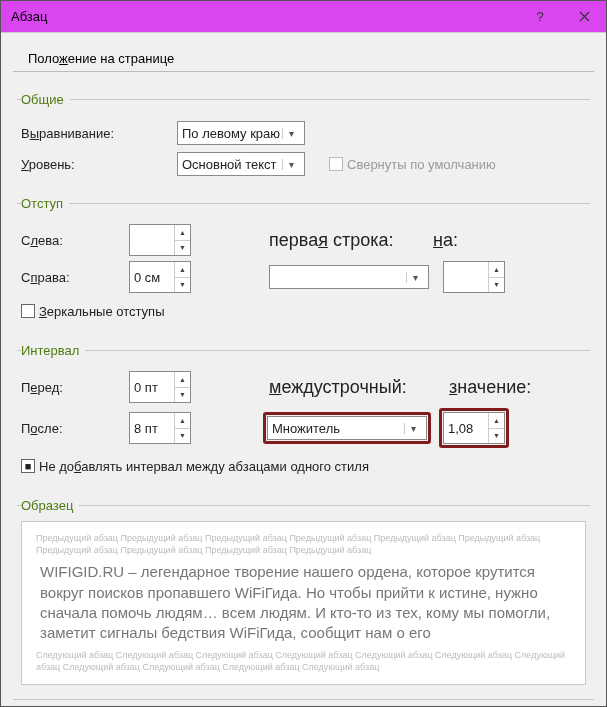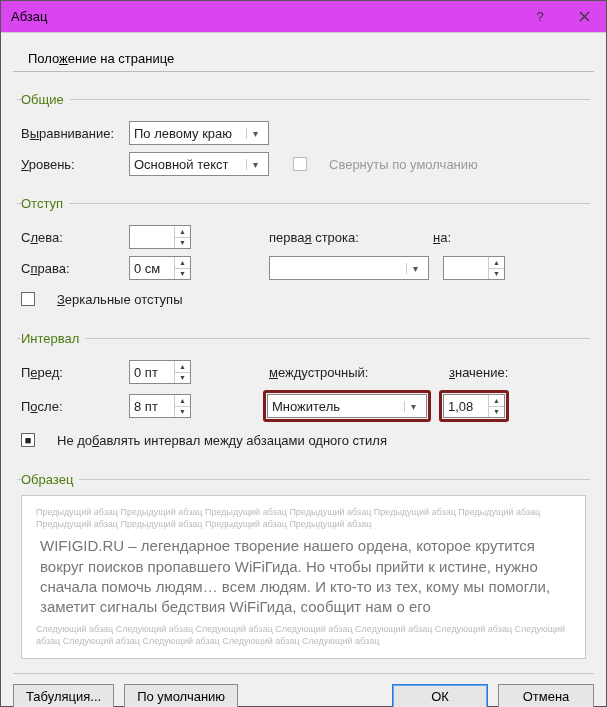--- a/index.html
+++ b/index.html
@@ -15,39 +15,39 @@
   .panel { flex: 1; padding: 10px 4px 4px 4px; font-size: 13px; color: #222; }
   fieldset.group { border: none; border-top: 1px solid #c8c8c8; margin: 10px 0 6px 0; padding: 8px 4px 4px 4px; }
   fieldset.group > legend { padding: 0 6px 0 0; font-size: 13px; color: #4d7c0f; }
   .row { display: flex; align-items: center; margin: 5px 0; min-height: 26px; }
   .lbl { width: 108px; }
   .u { text-decoration: underline; }
   .combo, .txt { height: 24px; border: 1px solid #8a8a8a; background: #fff; font-size: 13px; padding: 0 4px; }
   .combo { display: inline-flex; align-items: center; }
   .combo .val { flex: 1; }
   .combo .dd { width: 18px; text-align: center; border-left: 1px solid #ccc; color: #555; font-size: 10px; }
-  .spin { display: inline-flex; align-items: stretch; height: 24px; border: 1px solid #8a8a8a; background: #fff; }
+  .spin { display: inline-flex; align-items: stretch; height: 32px; border: 1px solid #8a8a8a; background: #fff; }
   .spin .sv { width: 44px; padding: 0 4px; font-size: 13px; display: flex; align-items: center; }
   .spin .btns { width: 16px; display: flex; flex-direction: column; border-left: 1px solid #ccc; }
   .spin .btns div { flex: 1; font-size: 7px; display: flex; align-items: center; justify-content: center; color: #444; border-bottom: 1px solid #ccc; }
   .spin .btns div:last-child { border-bottom: none; }
-  .chk { display: inline-flex; align-items: center; gap: 22px; }
+  .chk { display: inline-flex; align-items: center; gap: 4px; }
   .chk .box { width: 14px; height: 14px; border: 1px solid #666; background: #fff; display: flex; align-items: center; justify-content: center; font-size: 11px; }
   .gap { width: 24px; }
   .preview { border: 1px solid #c8c8c8; background: #fff; padding: 10px 14px; font-size: 9px; color: #bbb; line-height: 1.35; }
   .preview .body { color: #777; font-size: 15px; margin: 6px 4px; }
   .footer { border-top: 1px solid #c8c8c8; padding-top: 10px; display: flex; gap: 10px; }
   .footer .spacer { flex: 1; }
   .btn { height: 26px; min-width: 96px; border: 1px solid #8a8a8a; background: #e6e6e6; font-size: 13px; padding: 0 12px; cursor: default; }
   .btn.primary { border: 1px solid #2a7bd4; box-shadow: inset 0 0 0 1px #64a6e8; }
   .hl { border: 3px solid #7f1d1d; border-radius: 3px; padding: 1px; display: inline-flex; }
   .hl .combo, .hl .spin { border-color: #8a8a8a; }
-  .w-align { width: 140px; }
+  .w-align { width: 128px; margin-left: 48px; }
   .w-wide { width: 160px; }
-  .sublbl { font-size: 13px; }
+  .sublbl { font-size: 18px; }
 </style>
 </head>
 <body>
 
 <div class="window">
   <div class="titlebar">
     <div class="title">Абзац</div>
     <div class="tbtn">?</div>
     <div class="tbtn close">
       <svg width="11" height="11" viewBox="0 0 11 11">

